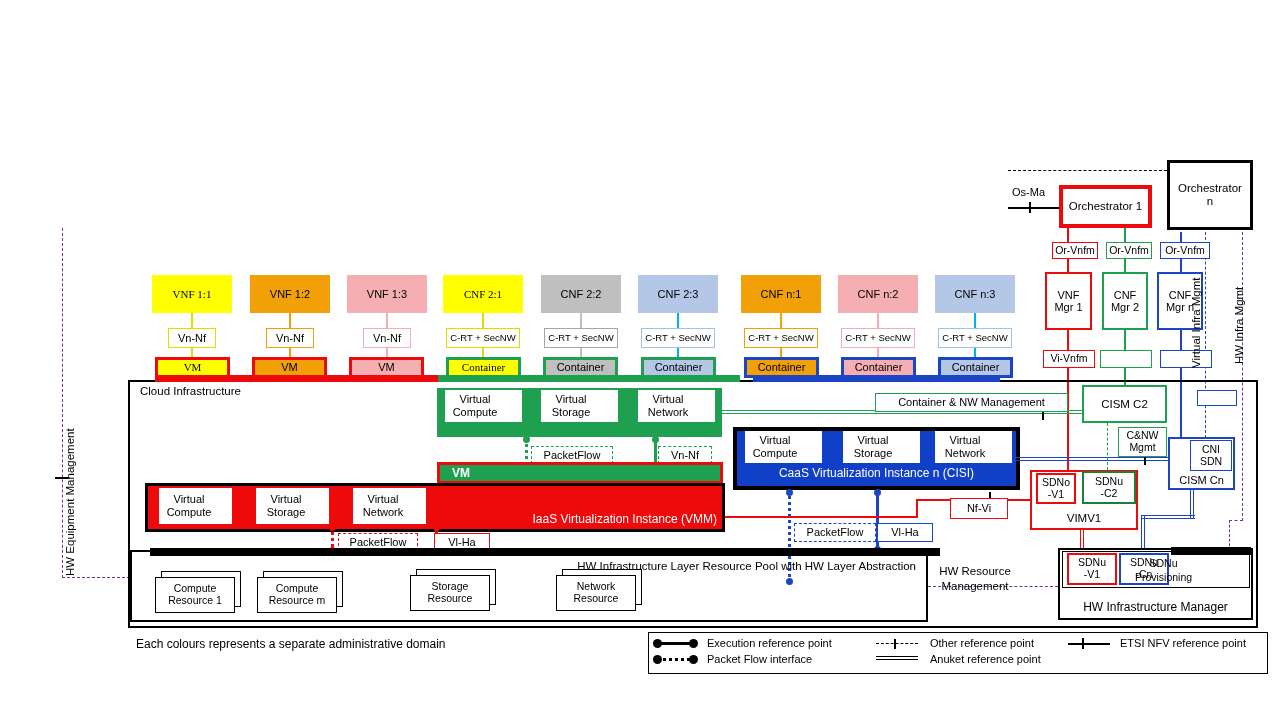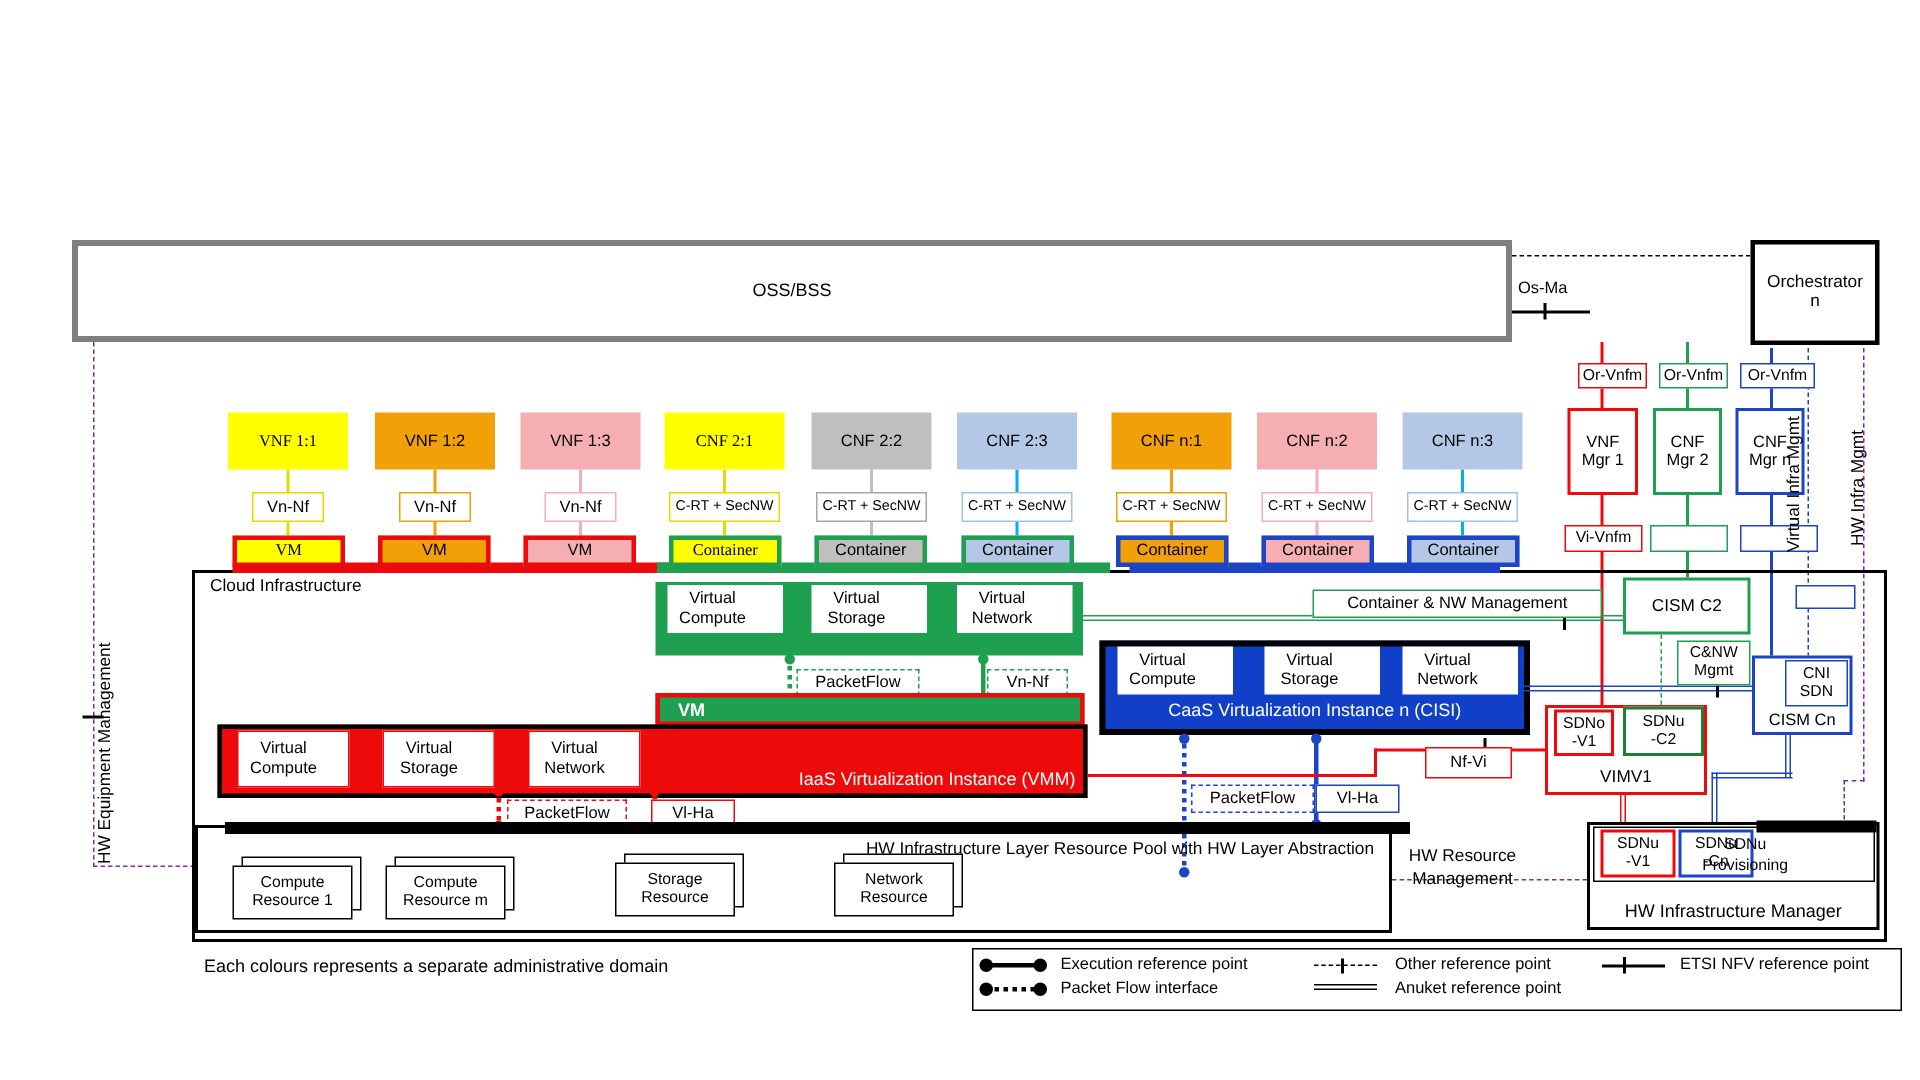--- a/index.html
+++ b/index.html
@@ -55,24 +55,24 @@
   <div class="abs dashv bl-blue" style="left:1205px;top:232px;height:206px;"></div>
   <div class="abs dashv bl-purple" style="left:1242px;top:232px;height:289px;"></div>
   <div class="abs dashh bl-purple" style="left:1229px;top:520px;width:14px;"></div>
   <div class="abs dashv bl-purple" style="left:1229px;top:520px;height:31px;"></div>
 
   <div class="abs dashv bl-purple" style="left:62px;top:228px;height:350px;"></div>
   <div class="abs" style="left:55px;top:477px;width:14px;height:1.5px;background:#000;"></div>
   <div class="abs dashh bl-purple" style="left:62px;top:577px;width:68px;"></div>
   <div class="abs dashh bl-purple" style="left:928px;top:586px;width:130px;"></div>
 
-  <div class="abs box" style="left:48px;top:160px;width:960px;height:68px;border:4px solid #808080;font-size:12px;">
-    <span>OSS/BSS</span>
-  </div>
   <div class="abs" style="left:1012px;top:186px;font-size:11px;">Os-Ma</div>
+  <div class="abs box" style="left:1059px;top:185px;width:93px;height:43px;border:4px solid #EE0A0A;font-size:11.5px;">
+    <span>Orchestrator 1</span>
+  </div>
   <div class="abs box" style="left:1167px;top:160px;width:86px;height:70px;border:3px solid #000;font-size:11.5px;">
     <span style="width:64px;">Orchestrator n</span>
   </div>
 
   <div class="abs box b-red" style="left:1052px;top:242px;width:46px;height:17px;font-size:10.5px;">Or-Vnfm</div>
   <div class="abs box b-green" style="left:1106px;top:242px;width:46px;height:17px;font-size:10.5px;">Or-Vnfm</div>
   <div class="abs box b-blue" style="left:1160px;top:242px;width:50px;height:17px;font-size:10.5px;">Or-Vnfm</div>
 
   <div class="abs box b-red" style="left:1045px;top:272px;width:47px;height:58px;border-width:2px;">
     <span style="width:30px;">VNF Mgr 1</span>

